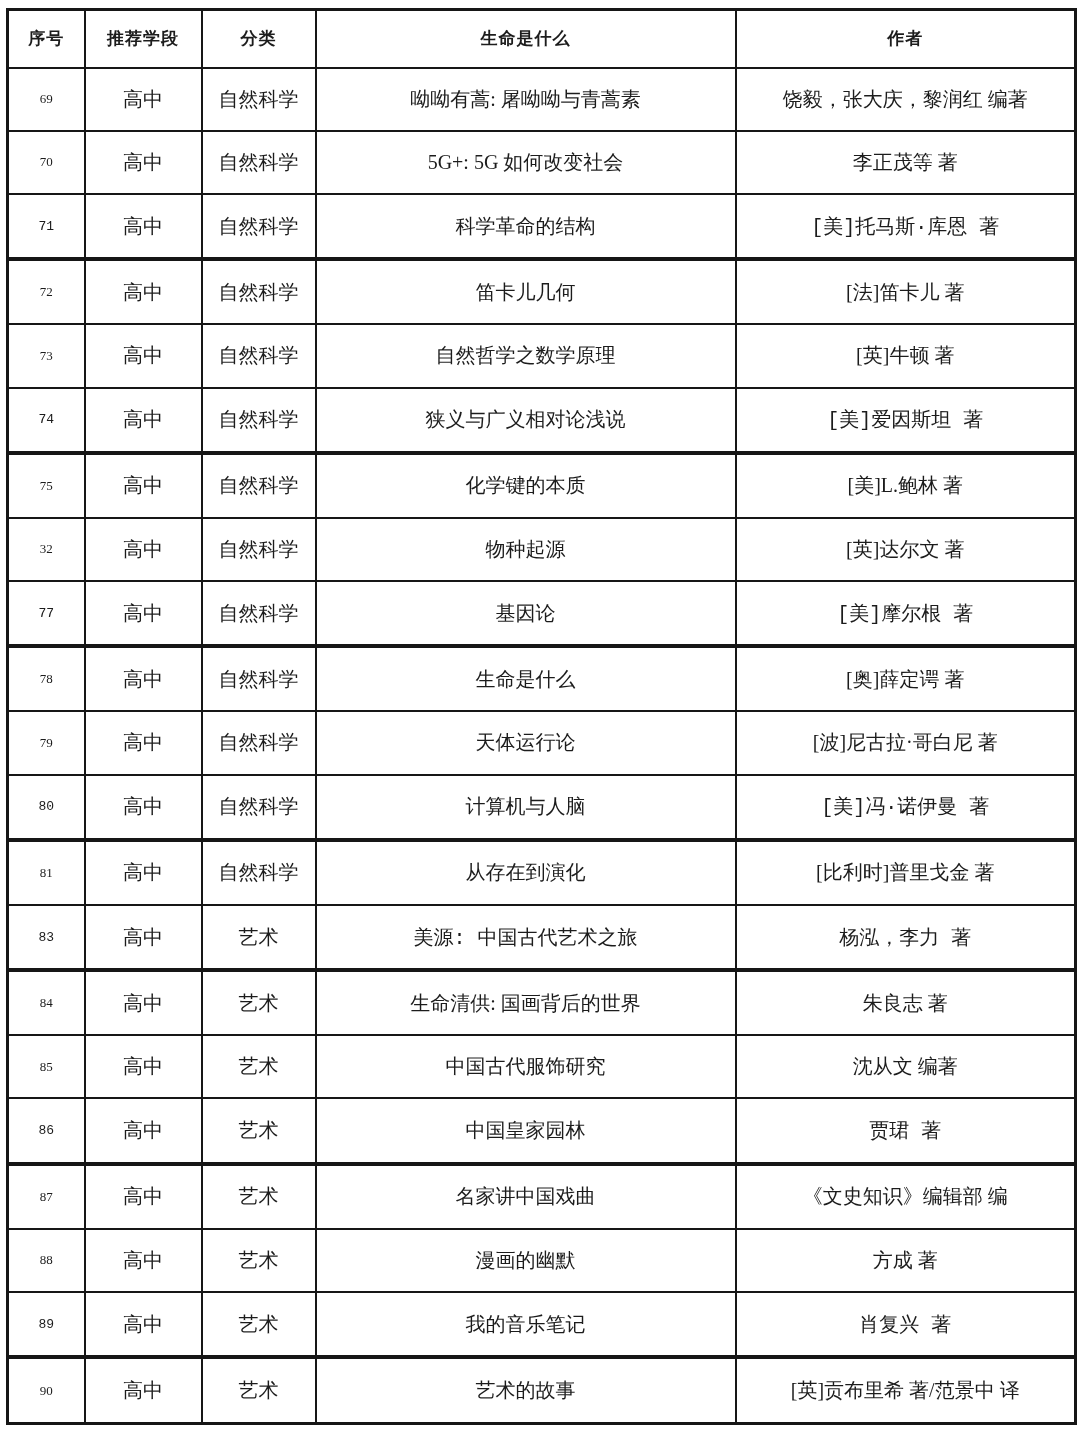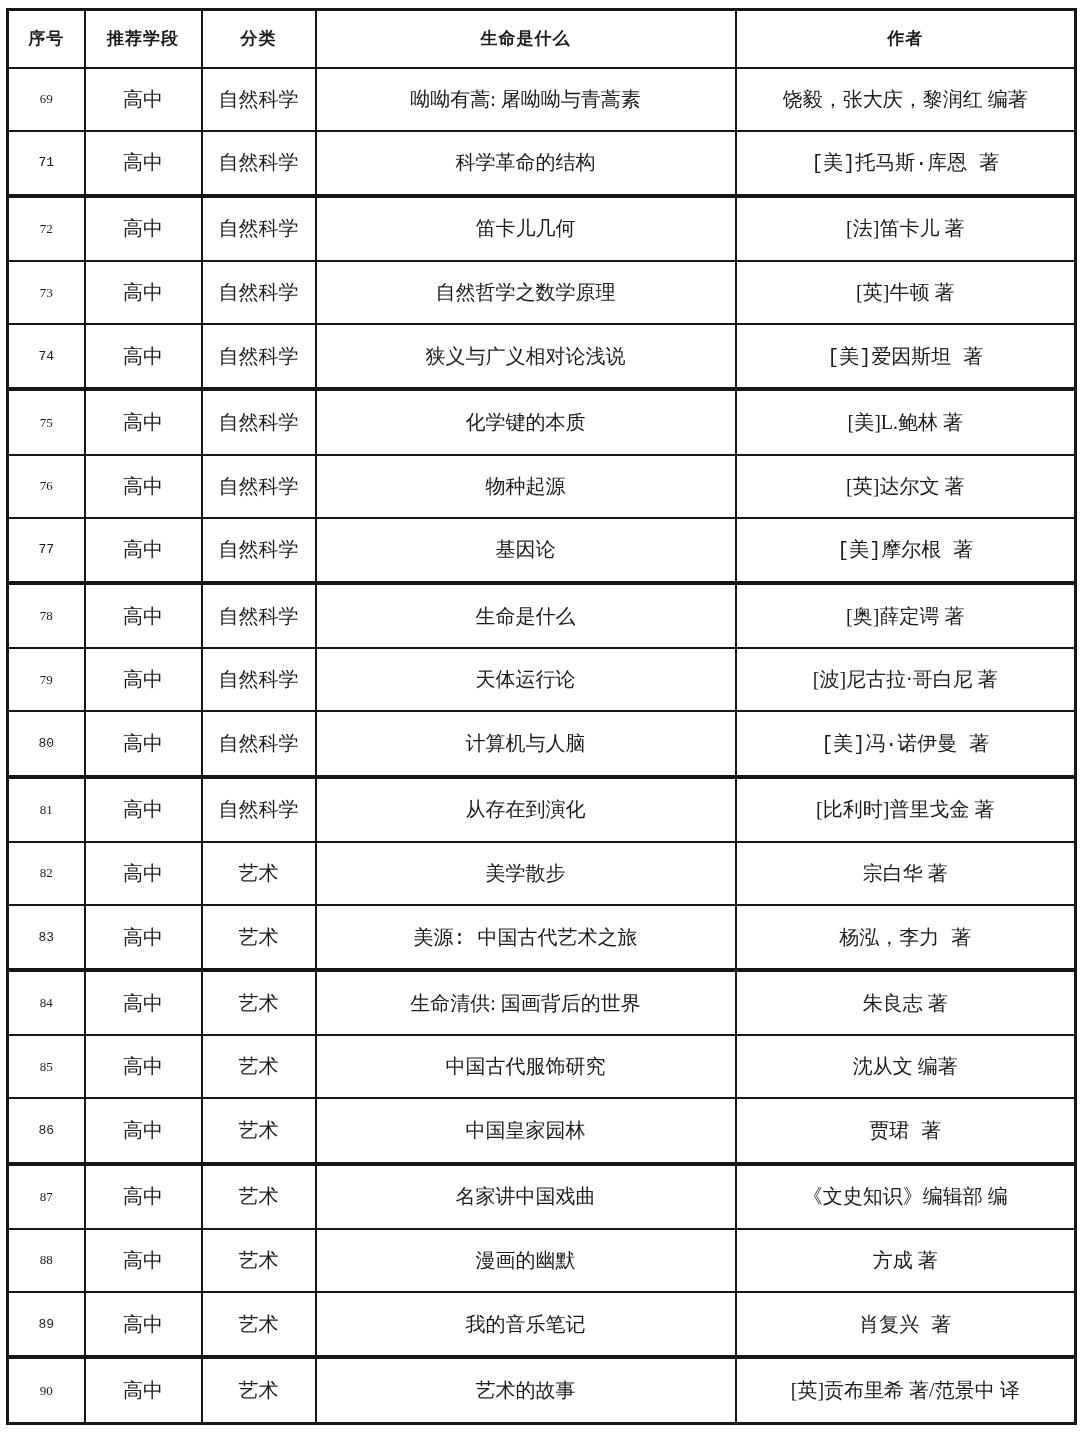--- a/index.html
+++ b/index.html
@@ -83,20 +83,27 @@
       </tr>
     </thead>
     <tbody>
         <tr>
           <td class="cell-num">69</td>
           <td class="cell-stage">高中</td>
           <td class="cell-category">自然科学</td>
           <td class="cell-title">呦呦有蒿: 屠呦呦与青蒿素</td>
           <td class="cell-author">饶毅，张大庆，黎润红 编著</td>
         </tr>
+        <tr>
+          <td class="cell-num">70</td>
+          <td class="cell-stage">高中</td>
+          <td class="cell-category">自然科学</td>
+          <td class="cell-title">5G+: 5G 如何改变社会</td>
+          <td class="cell-author">李正茂等 著</td>
+        </tr>
         <tr class="heavy">
           <td class="cell-num">71</td>
           <td class="cell-stage">高中</td>
           <td class="cell-category">自然科学</td>
           <td class="cell-title">科学革命的结构</td>
           <td class="cell-author">[美]托马斯·库恩 著</td>
         </tr>
         <tr>
           <td class="cell-num">72</td>
           <td class="cell-stage">高中</td>
@@ -119,21 +126,21 @@
           <td class="cell-author">[美]爱因斯坦 著</td>
         </tr>
         <tr>
           <td class="cell-num">75</td>
           <td class="cell-stage">高中</td>
           <td class="cell-category">自然科学</td>
           <td class="cell-title">化学键的本质</td>
           <td class="cell-author">[美]L.鲍林 著</td>
         </tr>
         <tr>
-          <td class="cell-num">76</td>
+          <td class="cell-num">32</td>
           <td class="cell-stage">高中</td>
           <td class="cell-category">自然科学</td>
           <td class="cell-title">物种起源</td>
           <td class="cell-author">[英]达尔文 著</td>
         </tr>
         <tr class="heavy">
           <td class="cell-num">77</td>
           <td class="cell-stage">高中</td>
           <td class="cell-category">自然科学</td>
           <td class="cell-title">基因论</td>
@@ -159,27 +166,20 @@
           <td class="cell-category">自然科学</td>
           <td class="cell-title">计算机与人脑</td>
           <td class="cell-author">[美]冯·诺伊曼 著</td>
         </tr>
         <tr>
           <td class="cell-num">81</td>
           <td class="cell-stage">高中</td>
           <td class="cell-category">自然科学</td>
           <td class="cell-title">从存在到演化</td>
           <td class="cell-author">[比利时]普里戈金 著</td>
-        </tr>
-        <tr>
-          <td class="cell-num">82</td>
-          <td class="cell-stage">高中</td>
-          <td class="cell-category">艺术</td>
-          <td class="cell-title">美学散步</td>
-          <td class="cell-author">宗白华 著</td>
         </tr>
         <tr class="heavy">
           <td class="cell-num">83</td>
           <td class="cell-stage">高中</td>
           <td class="cell-category">艺术</td>
           <td class="cell-title">美源: 中国古代艺术之旅</td>
           <td class="cell-author">杨泓，李力 著</td>
         </tr>
         <tr>
           <td class="cell-num">84</td>

